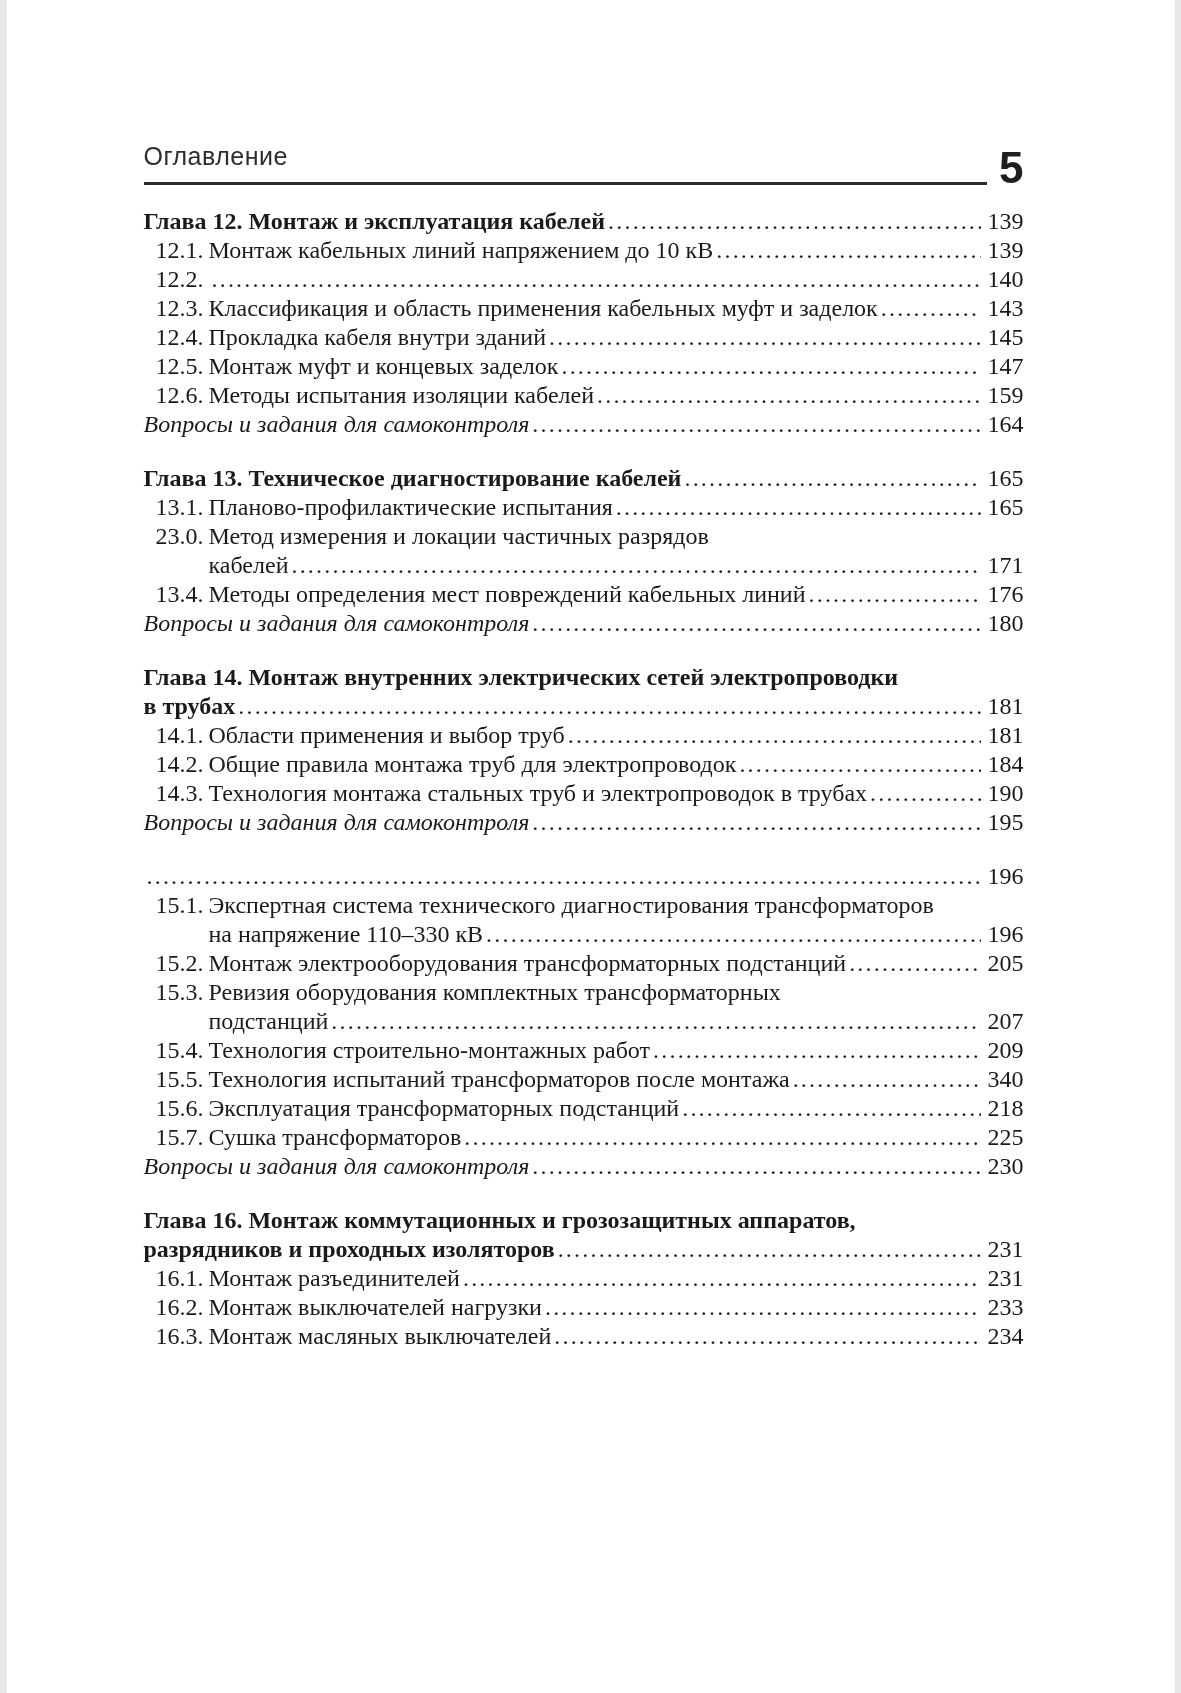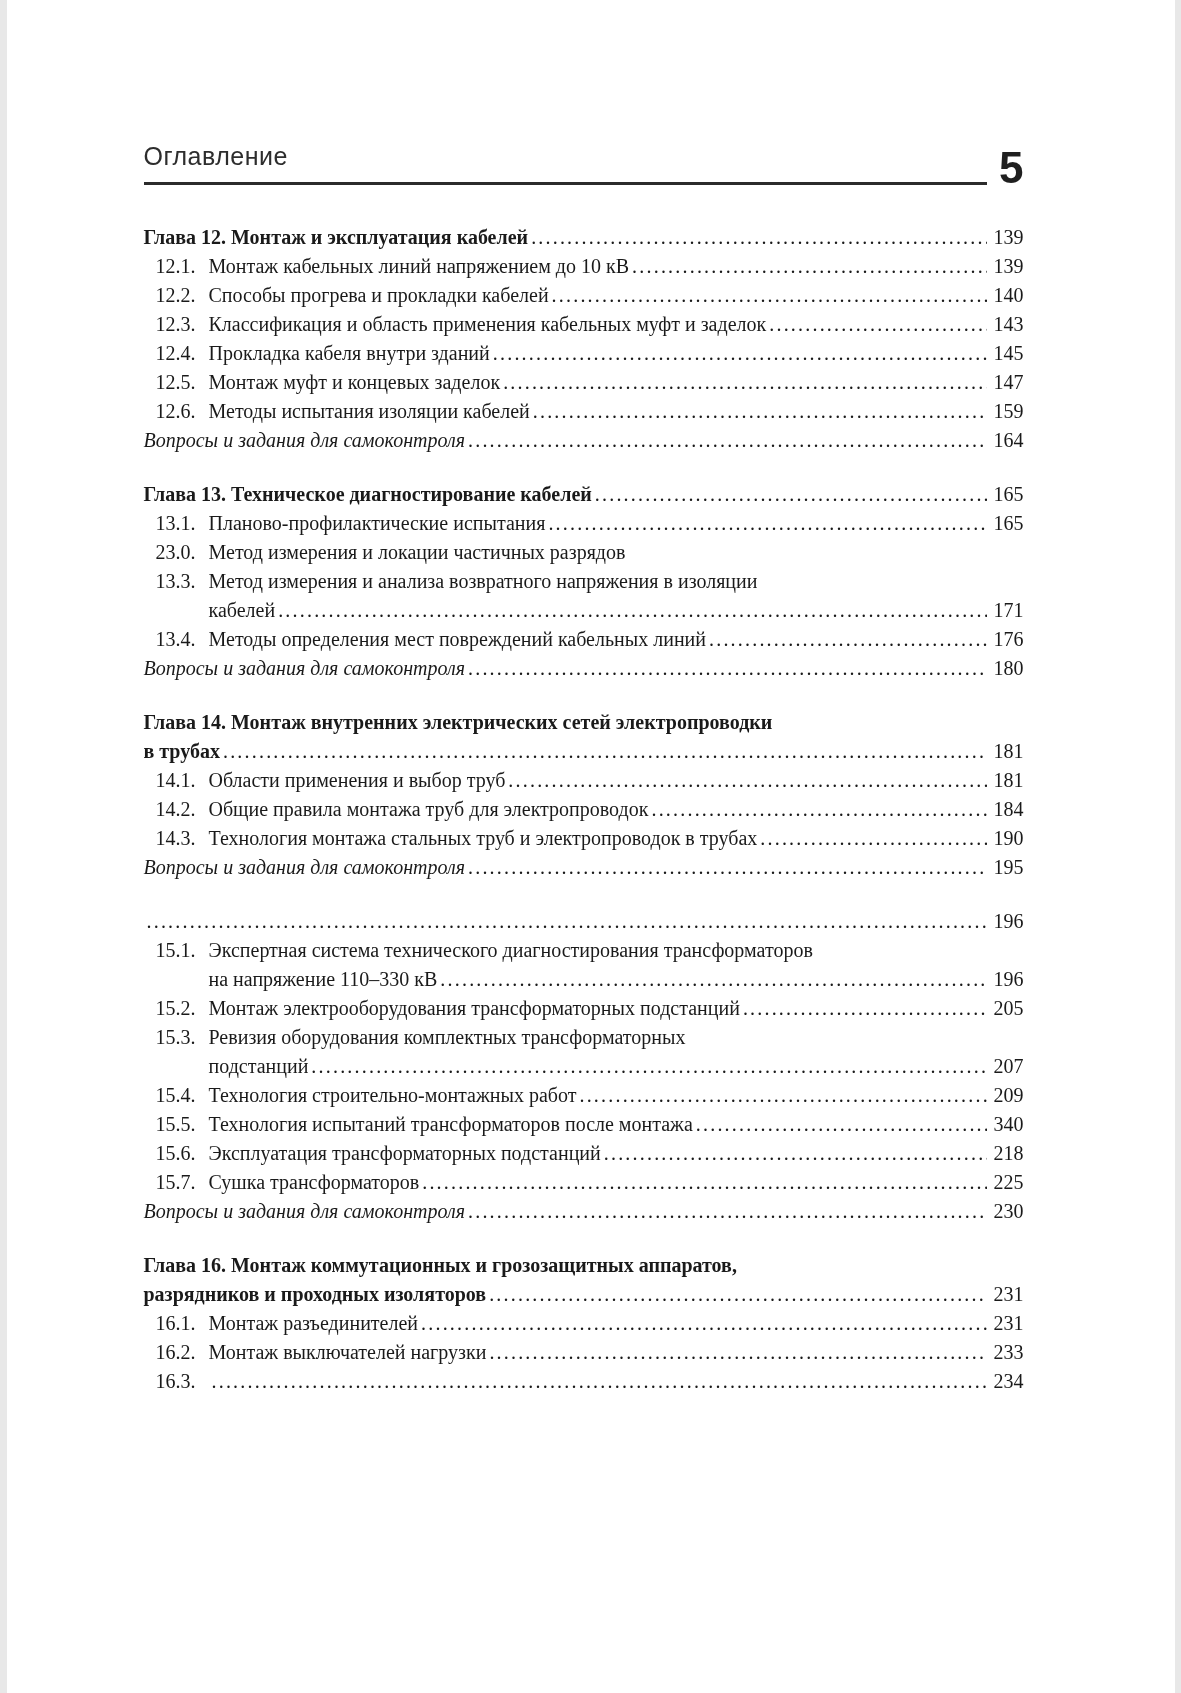--- a/index.html
+++ b/index.html
@@ -38,23 +38,23 @@
   .folio {
     font-family: "Liberation Sans", sans-serif;
     font-size: 44px;
     font-weight: 700;
     line-height: 0.78;
     color: #1f1f1f;
     margin-left: 12px;
   }
   
   .toc {
-    margin-top: 38px;
+    margin-top: 22px;
     font-family: "Liberation Serif", serif;
-    font-size: 20px;
+    font-size: 24px;
     line-height: 29px;
     color: #1a1a1a;
   }
   .toc-section { margin-top: 25px; }
   .toc-section:first-child { margin-top: 0; }
 
   .toc-line {
     display: flex;
     align-items: baseline;
     white-space: nowrap;
@@ -116,21 +116,20 @@
           <div class="toc-line">
             <span class="num">12.1.</span>
             <span class="text">Монтаж кабельных линий напряжением до 10 кВ</span>
             <span class="leader"></span>
             <span class="pageno">139</span>
           </div>
         </div>
         <div class="toc-entry toc-section-item">
           <div class="toc-line">
             <span class="num">12.2.</span>
-            <span class="text">Способы прогрева и прокладки кабелей</span>
             <span class="leader"></span>
             <span class="pageno">140</span>
           </div>
         </div>
         <div class="toc-entry toc-section-item">
           <div class="toc-line">
             <span class="num">12.3.</span>
             <span class="text">Классификация и область применения кабельных муфт и заделок</span>
             <span class="leader"></span>
             <span class="pageno">143</span>
@@ -184,24 +183,20 @@
             <span class="pageno">165</span>
           </div>
         </div>
         <div class="toc-entry toc-section-item">
           <div class="toc-line">
             <span class="num">23.0.</span>
             <span class="text">Метод измерения и локации частичных разрядов</span>
           </div>
         </div>
         <div class="toc-entry toc-section-item">
-          <div class="toc-line">
-            <span class="num">13.3.</span>
-            <span class="text">Метод измерения и анализа возвратного напряжения в изоляции</span>
-          </div>
           <div class="toc-line cont">
             <span class="text">кабелей</span>
             <span class="leader"></span>
             <span class="pageno">171</span>
           </div>
         </div>
         <div class="toc-entry toc-section-item">
           <div class="toc-line">
             <span class="num">13.4.</span>
             <span class="text">Методы определения мест повреждений кабельных линий</span>
@@ -360,19 +355,20 @@
           <div class="toc-line">
             <span class="num">16.2.</span>
             <span class="text">Монтаж выключателей нагрузки</span>
             <span class="leader"></span>
             <span class="pageno">233</span>
           </div>
         </div>
         <div class="toc-entry toc-section-item">
           <div class="toc-line">
             <span class="num">16.3.</span>
+            <span class="text">Монтаж масляных выключателей</span>
             <span class="leader"></span>
             <span class="pageno">234</span>
           </div>
         </div>
       </section>
     </main>
 </div>
 
 </body></html>

